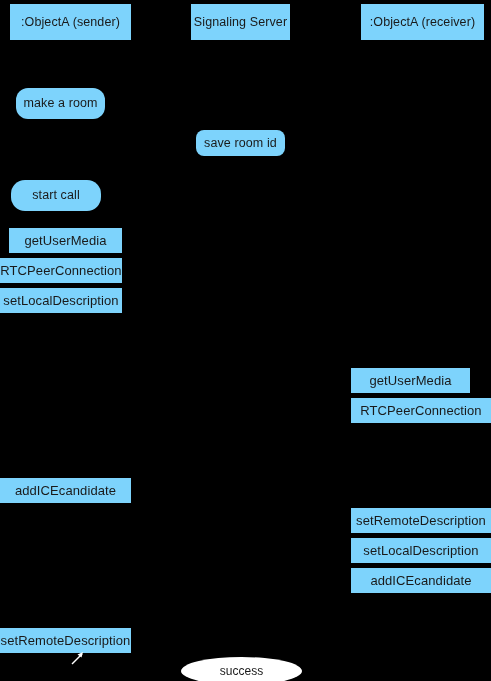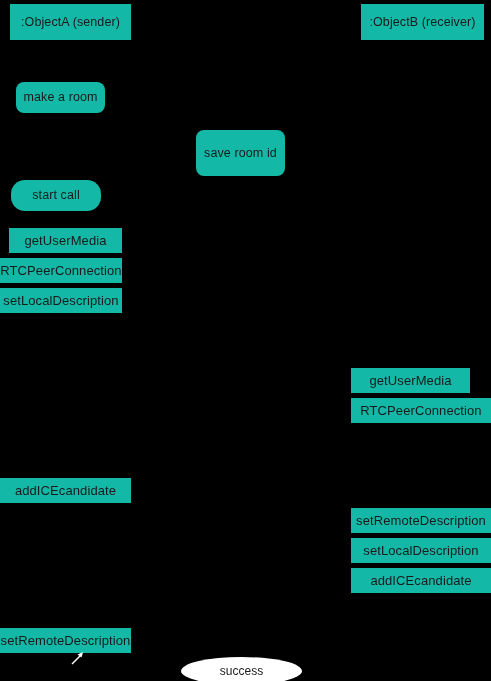--- a/index.html
+++ b/index.html
@@ -10,21 +10,21 @@
   #canvas {
     position: relative;
     width: 491px;
     height: 681px;
     background: #000000;
     overflow: hidden;
     font-family: "Liberation Sans", sans-serif;
   }
   .node {
     position: absolute;
-    background: #14b8a6;
+    background: #7dd3fc;
     color: #1a1a1a;
     display: flex;
     align-items: center;
     justify-content: center;
     text-align: center;
     box-sizing: border-box;
     white-space: nowrap;
     line-height: 1;
     letter-spacing: 0.1px;
   }
@@ -58,26 +58,27 @@
     height: 0;
   }
 </style>
 </head>
 <body>
 
 <div id="canvas">
 
   <div class="node lifeline-head" style="left:10px; top:4px; width:121px; height:36px;">:ObjectA (sender)</div>
 
+  <div class="node lifeline-head" style="left:191px; top:4px; width:99px; height:36px;">Signaling Server</div>
 
-  <div class="node lifeline-head" style="left:361px; top:4px; width:123px; height:36px;">:ObjectB (receiver)</div>
+  <div class="node lifeline-head" style="left:361px; top:4px; width:123px; height:36px;">:ObjectA (receiver)</div>
 
-  <div class="node rounded" style="left:16px; top:82px; width:89px; height:31px;">make a room</div>
+  <div class="node rounded" style="left:16px; top:88px; width:89px; height:31px;border-radius:12px;">make a room</div>
 
-  <div class="node rounded" style="left:196px; top:130px; width:89px; height:46px;">save room id</div>
+  <div class="node rounded" style="left:196px; top:130px; width:89px; height:26px;">save room id</div>
 
   <div class="node rounded" style="left:11px; top:180px; width:90px; height:31px;border-radius:14px;">start call</div>
 
   <div class="node step" style="left:9px; top:228px; width:113px; height:25px;">getUserMedia</div>
 
   <div class="node step" style="left:0px; top:258px; width:122px; height:25px;">RTCPeerConnection</div>
 
   <div class="node step" style="left:0px; top:288px; width:122px; height:25px;">setLocalDescription</div>
 
   <div class="node step" style="left:0px; top:478px; width:131px; height:25px;">addICEcandidate</div>

